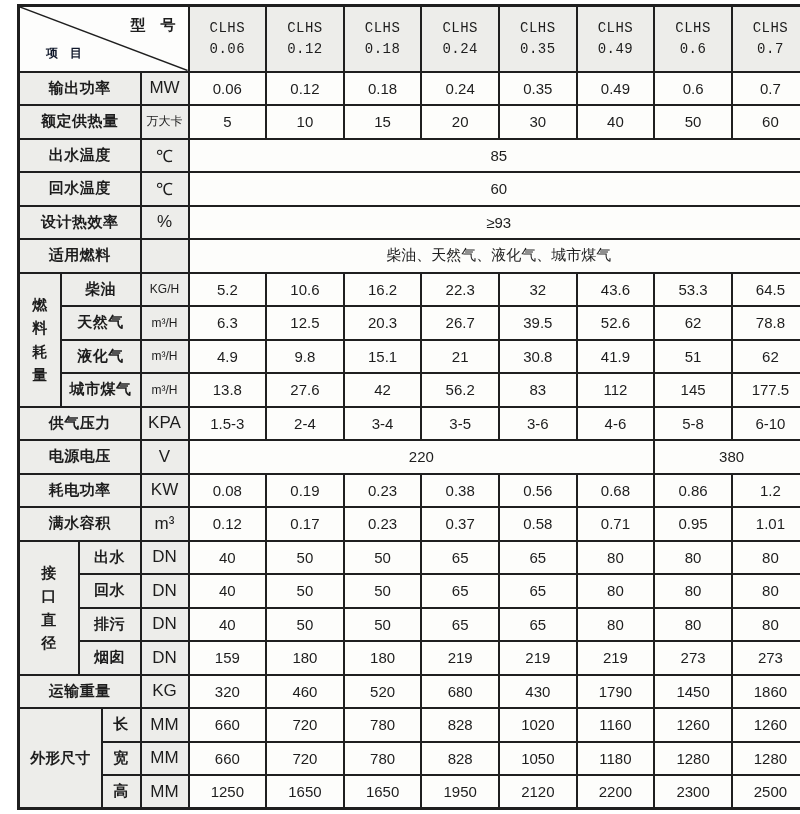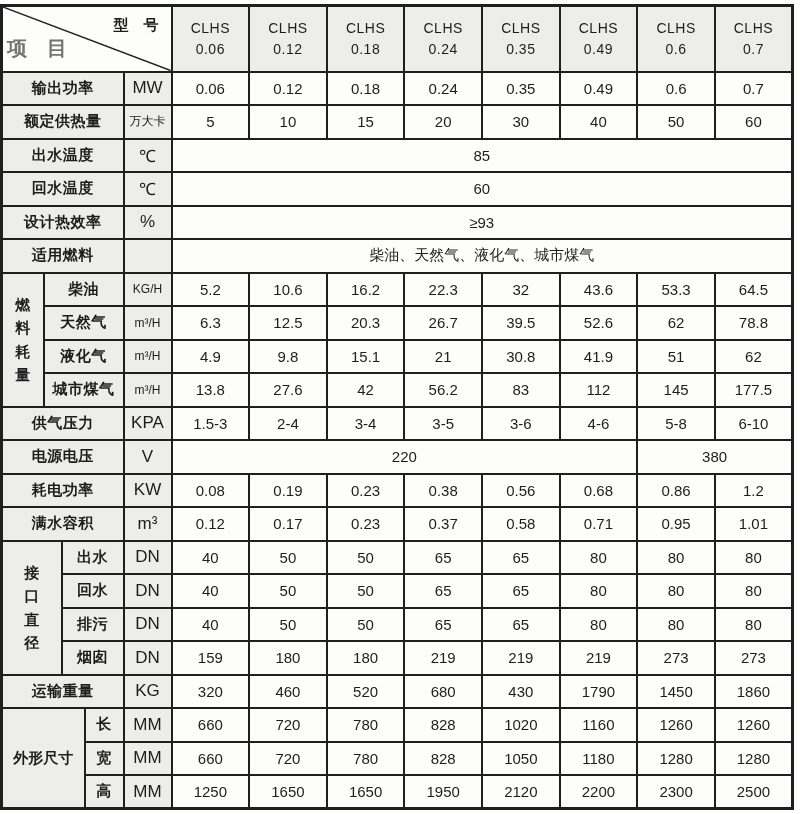--- a/index.html
+++ b/index.html
@@ -10,21 +10,21 @@
   body {
     width: 800px;
     height: 814px;
     font-family: "Liberation Sans", sans-serif;
     color: #1d1d1d;
   }
   .sheet {
     width: 800px;
     height: 578px;
     box-sizing: border-box;
-    padding: 4px 0;
+    padding: 4px 17px;
     background: #ffffff;
   }
   table.spec {
     width: 794px;
     height: 806px;
     table-layout: fixed;
     border-collapse: collapse;
     border: 3px solid #1f1f1f;
   }
   th, td {
@@ -51,32 +51,33 @@
   }
   .corner-top-right {
     position: absolute;
     top: 9px; right: 12px;
     font-weight: 700;
     font-size: 15px;
     color: #1d1d1d;
   }
   .corner-bottom-left {
     position: absolute;
-    bottom: 9px; left: 4px;
+    bottom: 9px; left: 26px;
     font-weight: 700;
-    font-size: 20px;
-    color: #737373;
+    font-size: 12px;
+    color: #0f172a;
   }
 
   th.model-cell {
     background: #ededea;
     font-weight: 400;
     font-size: 14px;
     line-height: 1.45;
     letter-spacing: 0.5px;
+    font-family: Liberation Mono, monospace;
   }
   th.group-cell {
     background: #ededea;
     font-weight: 700;
     font-size: 15px;
   }
   th.group-cell.vertical {
     white-space: pre-line;
     line-height: 1.55;
   }

